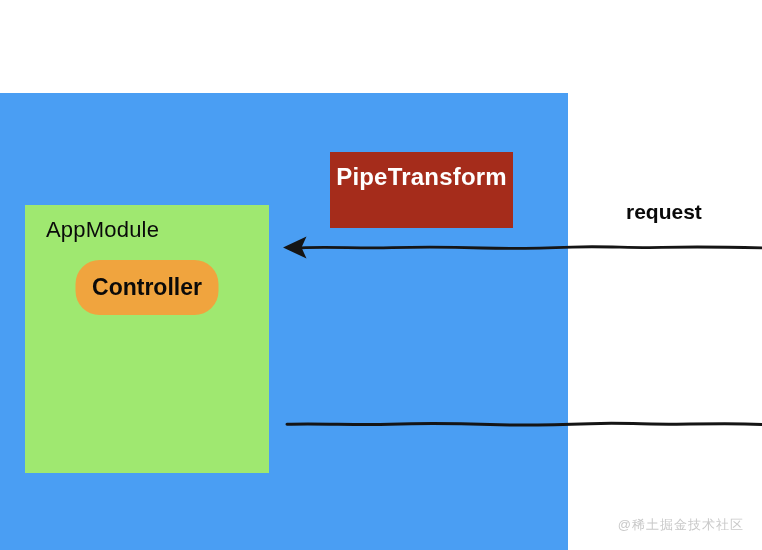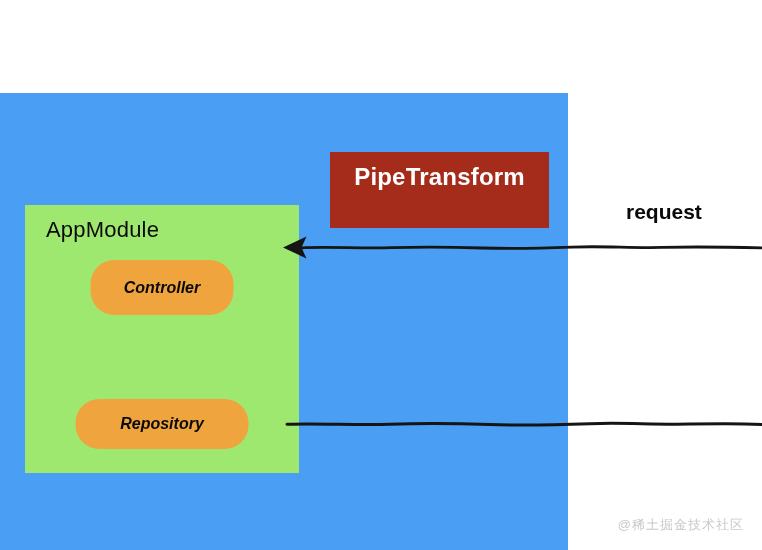--- a/index.html
+++ b/index.html
@@ -20,21 +20,21 @@
     left: 0;
     top: 93px;
     width: 568px;
     height: 457px;
     background: var(--blue-bg, #4A9EF3);
   }
   .green-box {
     position: absolute;
     left: 25px;
     top: 205px;
-    width: 274px;
+    width: 244px;
     height: 268px;
     background: var(--green-bg, #9FE870);
   }
   .green-title {
     position: absolute;
     left: 21px;
     top: 12px;
     font-size: 22px;
     font-weight: 400;
     color: var(--text-dark, #0a0a0a);
@@ -43,35 +43,34 @@
   }
   .comp-box {
     position: absolute;
     left: 50%;
     transform: translateX(-50%);
     background: var(--orange-bg, #F0A43E);
     border-radius: 24px;
     display: flex;
     align-items: center;
     justify-content: center;
-    font-size: 16px;
+    font-size: 23px;
     font-weight: 700;
     color: var(--text-dark, #0a0a0a);
     box-sizing: border-box;
     white-space: nowrap;
-    font-style: italic;
   }
   .comp-controller { top: 55px;  width: 143px; height: 55px; }
   .comp-service    { top: 126px; width: 145px; height: 51px; }
   .comp-repository { top: 194px; width: 173px; height: 50px; }
   .red-box {
     position: absolute;
     left: 330px;
     top: 152px;
-    width: 219px;
+    width: 183px;
     height: 76px;
     background: var(--red-bg, #A52C1B);
     color: var(--text-light, #ffffff);
     font-size: 24px;
     font-weight: 700;
     text-align: center;
     padding-top: 11px;
     box-sizing: border-box;
     letter-spacing: 0.2px;
     white-space: nowrap;
@@ -106,21 +105,20 @@
 </head>
 <body>
 
 <div class="canvas">
 
   <div class="blue-rect"></div>
 
   <div class="green-box">
     <div class="green-title">AppModule</div>
     <div class="comp-box comp-controller">Controller</div>
-    <div class="comp-box comp-repository">Repository</div>
   </div>
 
   <div class="red-box">PipeTransform</div>
 
   <svg class="arrows-layer" viewBox="0 0 762 550" xmlns="http://www.w3.org/2000/svg">
     <path d="M301,247.8 C330,246.6 360,248.5 392,247.6 S450,246.9 482,248.0 S540,248.4 572,247.1 S630,248.2 662,247.4 S730,247.1 762,247.9" fill="none" stroke="#151515" stroke-width="2.8" stroke-linecap="round"></path>
     <polygon points="283,247.5 306.5,236.5 301.5,247.5 306.5,258.5" fill="#151515"></polygon>
     <path d="M287,424.2 C320,423.2 355,425.2 390,424.2 S455,423.4 490,424.6 S555,425.0 590,423.7 S650,424.8 690,424.1 S740,423.5 762,424.4" fill="none" stroke="#151515" stroke-width="3" stroke-linecap="round"></path>
   </svg>
 

